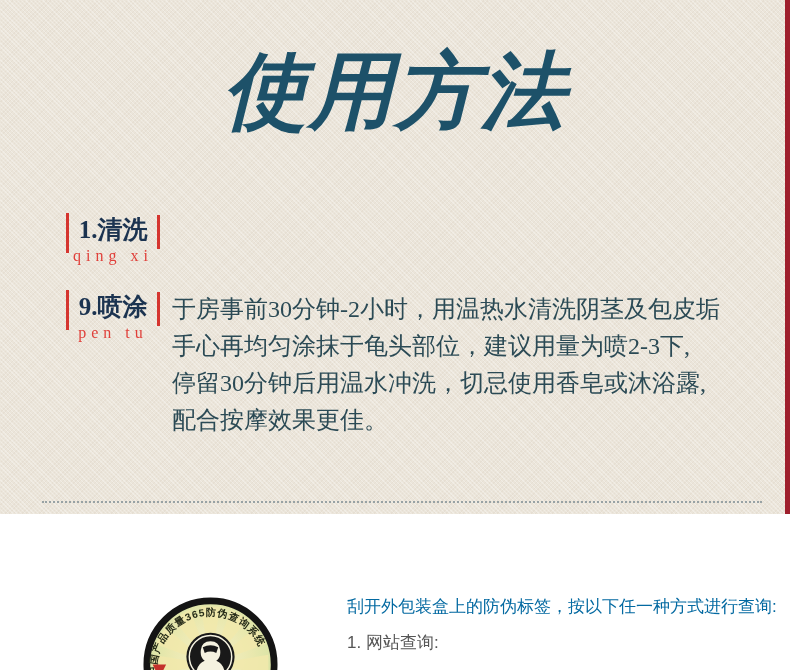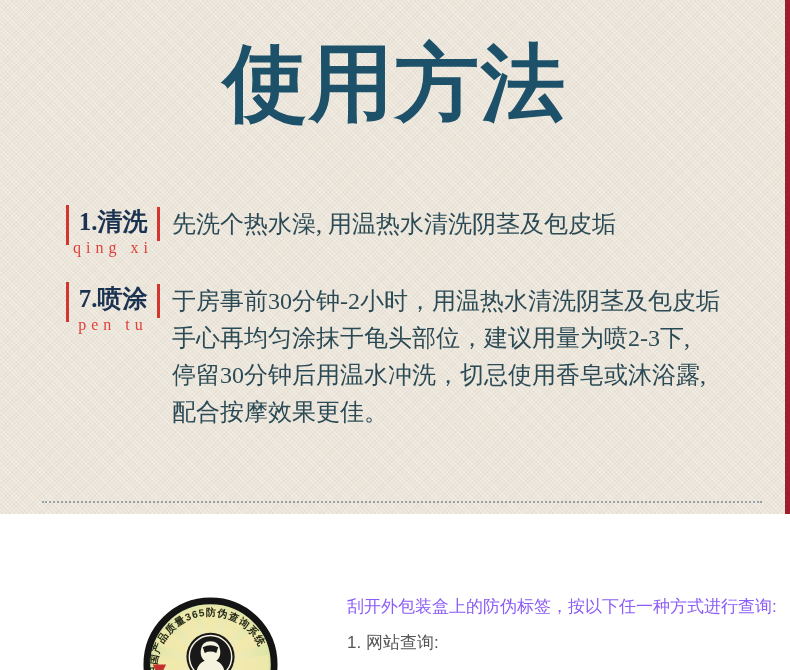--- a/index.html
+++ b/index.html
@@ -14,24 +14,24 @@
     background-color:#ebe5da;
     background-image:
       repeating-linear-gradient(45deg, rgba(255,255,255,0.30) 0 1px, transparent 1px 3px),
       repeating-linear-gradient(-45deg, rgba(193,176,156,0.12) 0 1px, transparent 1px 3px);
   }
   .side-red-bar{
     position:absolute;top:0;right:0;width:5px;height:514px;
     background:#9e1f2c;
   }
   .usage-title{
-    margin:0;padding-top:30px;text-align:center;
+    margin:0;padding-top:38px;text-align:center;
     font-family:"Liberation Serif","DejaVu Serif",serif;
     font-weight:bold;font-size:84px;line-height:108px;
-    color:#1d5169;letter-spacing:2px;
+    color:#1d5169;letter-spacing:2px;font-style:italic;
   }
   .steps{margin:62px 0 0 66px;}
   .step-row{display:flex;align-items:flex-start;margin-bottom:21px;}
   .tick{width:3px;background:#d5352f;flex:0 0 3px;}
   .tick-left{height:40px;margin-top:5px;}
   .tick-right{height:34px;margin-top:7px;}
   .step-label-col{width:88px;text-align:center;flex:0 0 88px;}
   .step-label{
     font-family:"Liberation Serif","DejaVu Serif",serif;
     font-weight:bold;font-size:25px;line-height:36px;color:#1b3350;
@@ -57,21 +57,21 @@
   }
   .logo-badge{
     position:absolute;left:143px;top:83px;width:135px;height:135px;
   }
   .verify-content{position:absolute;left:347px;top:62px;width:430px;}
   .verify-title{
     margin:0;font-size:29px;line-height:32px;font-weight:bold;color:#1b2939;
     font-family:"Liberation Sans",sans-serif;
   }
   .verify-instruction{
-    margin:20px 0 0 0;font-size:17px;line-height:22px;color:#8b5cf6;
+    margin:20px 0 0 0;font-size:17px;line-height:22px;color:#0369a1;
   }
   .verify-item{
     margin:14px 0 0 0;font-size:17px;line-height:22px;color:#555555;
   }
 </style>
 </head>
 <body>
 
 <div class="usage-section">
   <div class="side-red-bar"></div>
@@ -80,27 +80,26 @@
 
   <div class="steps">
 
     <div class="step-row">
       <div class="tick tick-left"></div>
       <div class="step-label-col">
         <div class="step-label">1.清洗</div>
         <div class="step-pinyin">qing xi</div>
       </div>
       <div class="tick tick-right"></div>
-      <div class="step-desc">先洗个热水澡, 用温热水清洗阴茎及包皮垢</div>
     </div>
 
     <div class="step-row">
       <div class="tick tick-left"></div>
       <div class="step-label-col">
-        <div class="step-label">7.喷涂</div>
+        <div class="step-label">9.喷涂</div>
         <div class="step-pinyin">pen tu</div>
       </div>
       <div class="tick tick-right"></div>
       <div class="step-desc">于房事前30分钟-2小时，用温热水清洗阴茎及包皮垢
 手心再均匀涂抹于龟头部位，建议用量为喷2-3下,
 停留30分钟后用温水冲洗，切忌使用香皂或沐浴露,
 配合按摩效果更佳。</div>
     </div>
 
   </div>

